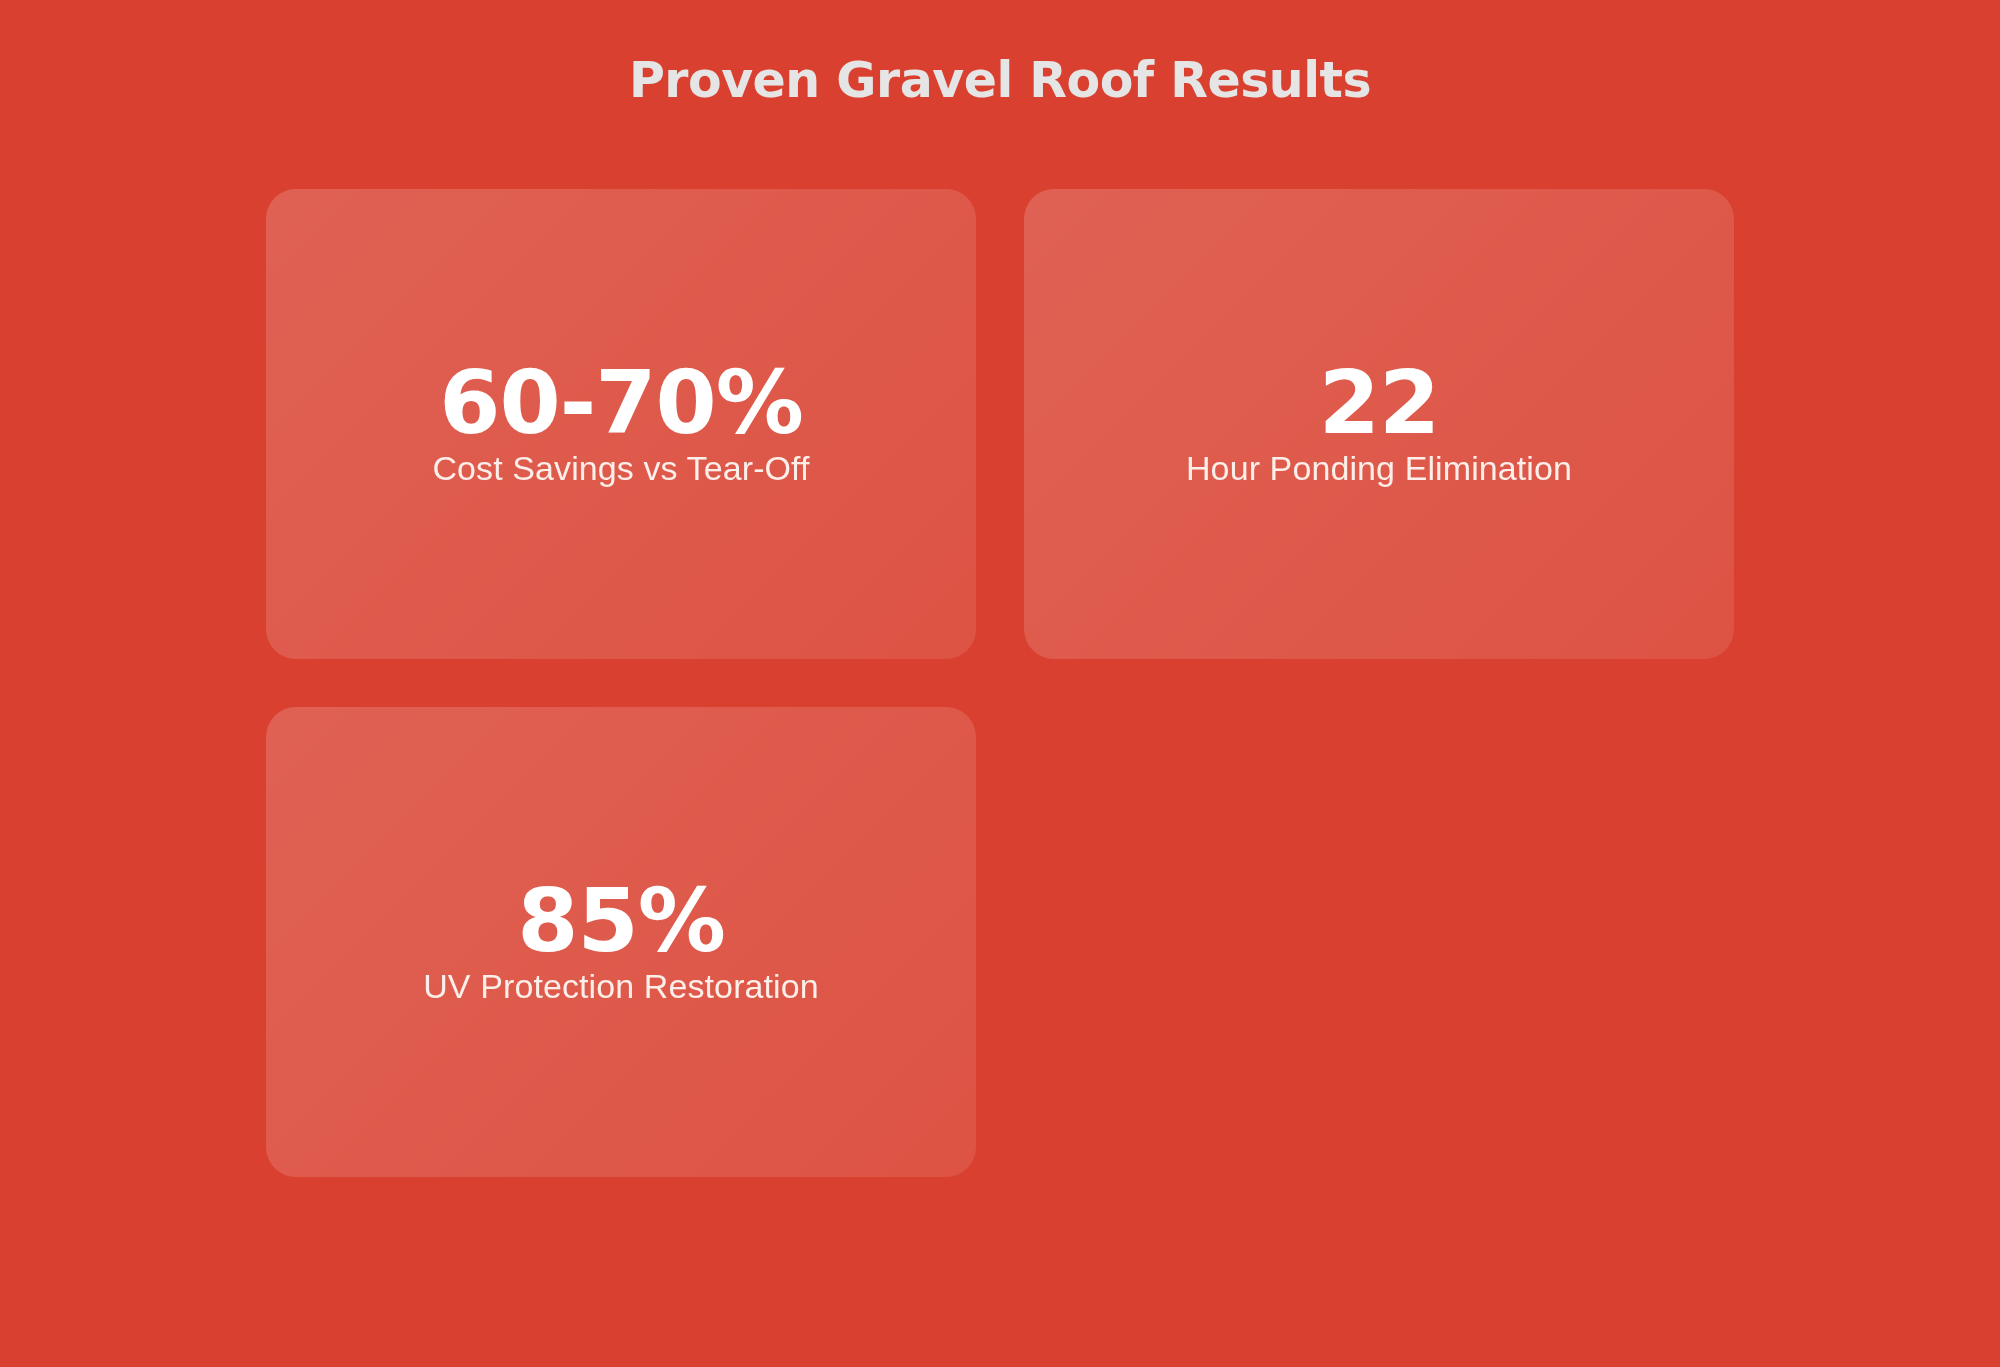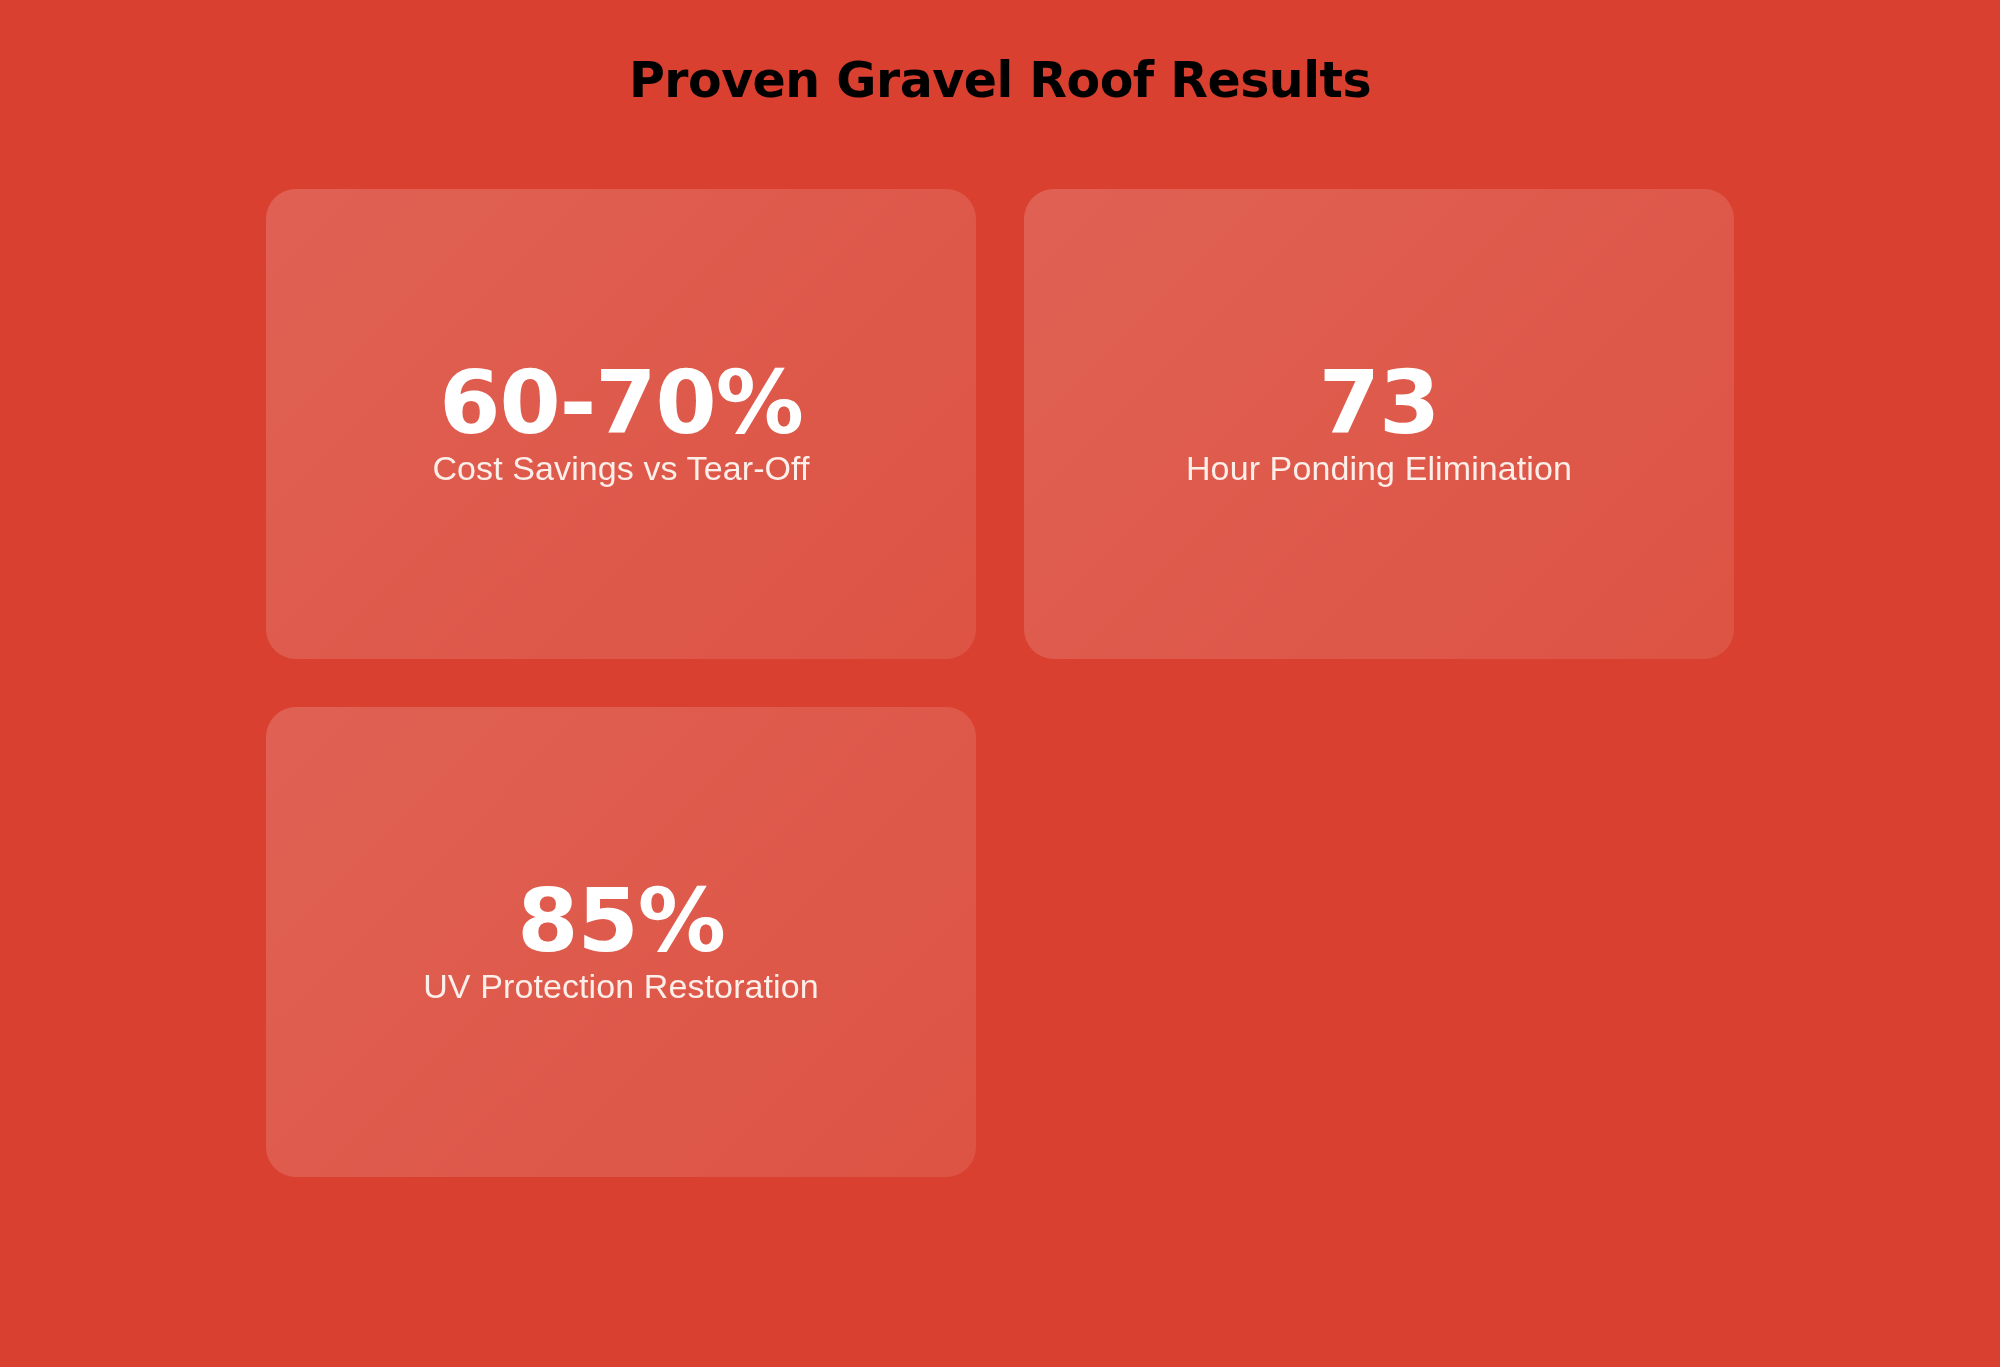--- a/index.html
+++ b/index.html
@@ -23,21 +23,21 @@
     display:flex;
     flex-direction:column;
     align-items:center;
     padding-top:52px;
   }
 
   .section-title {
     font-family:"DejaVu Sans", sans-serif;
     font-size:49px;
     font-weight:700;
-    color:#000000;
+    color:#e5e5e5;
     letter-spacing:-0.5px;
     text-align:center;
     line-height:1.2;
     margin-bottom:0;
     white-space:nowrap;
   }
 
   .stats-grid {
     margin-top:78px;
     display:grid;
@@ -91,21 +91,21 @@
 
   <div class="stats-grid">
 
     <div class="stat-card">
       <div class="stat-number">60-70%</div>
       <div class="stat-label">Cost Savings vs Tear-Off</div>
     </div>
 
 
     <div class="stat-card">
-      <div class="stat-number">73</div>
+      <div class="stat-number">22</div>
       <div class="stat-label">Hour Ponding Elimination</div>
     </div>
 
     <div class="stat-card">
       <div class="stat-number">85%</div>
       <div class="stat-label">UV Protection Restoration</div>
     </div>
 
   </div>
 </div>

